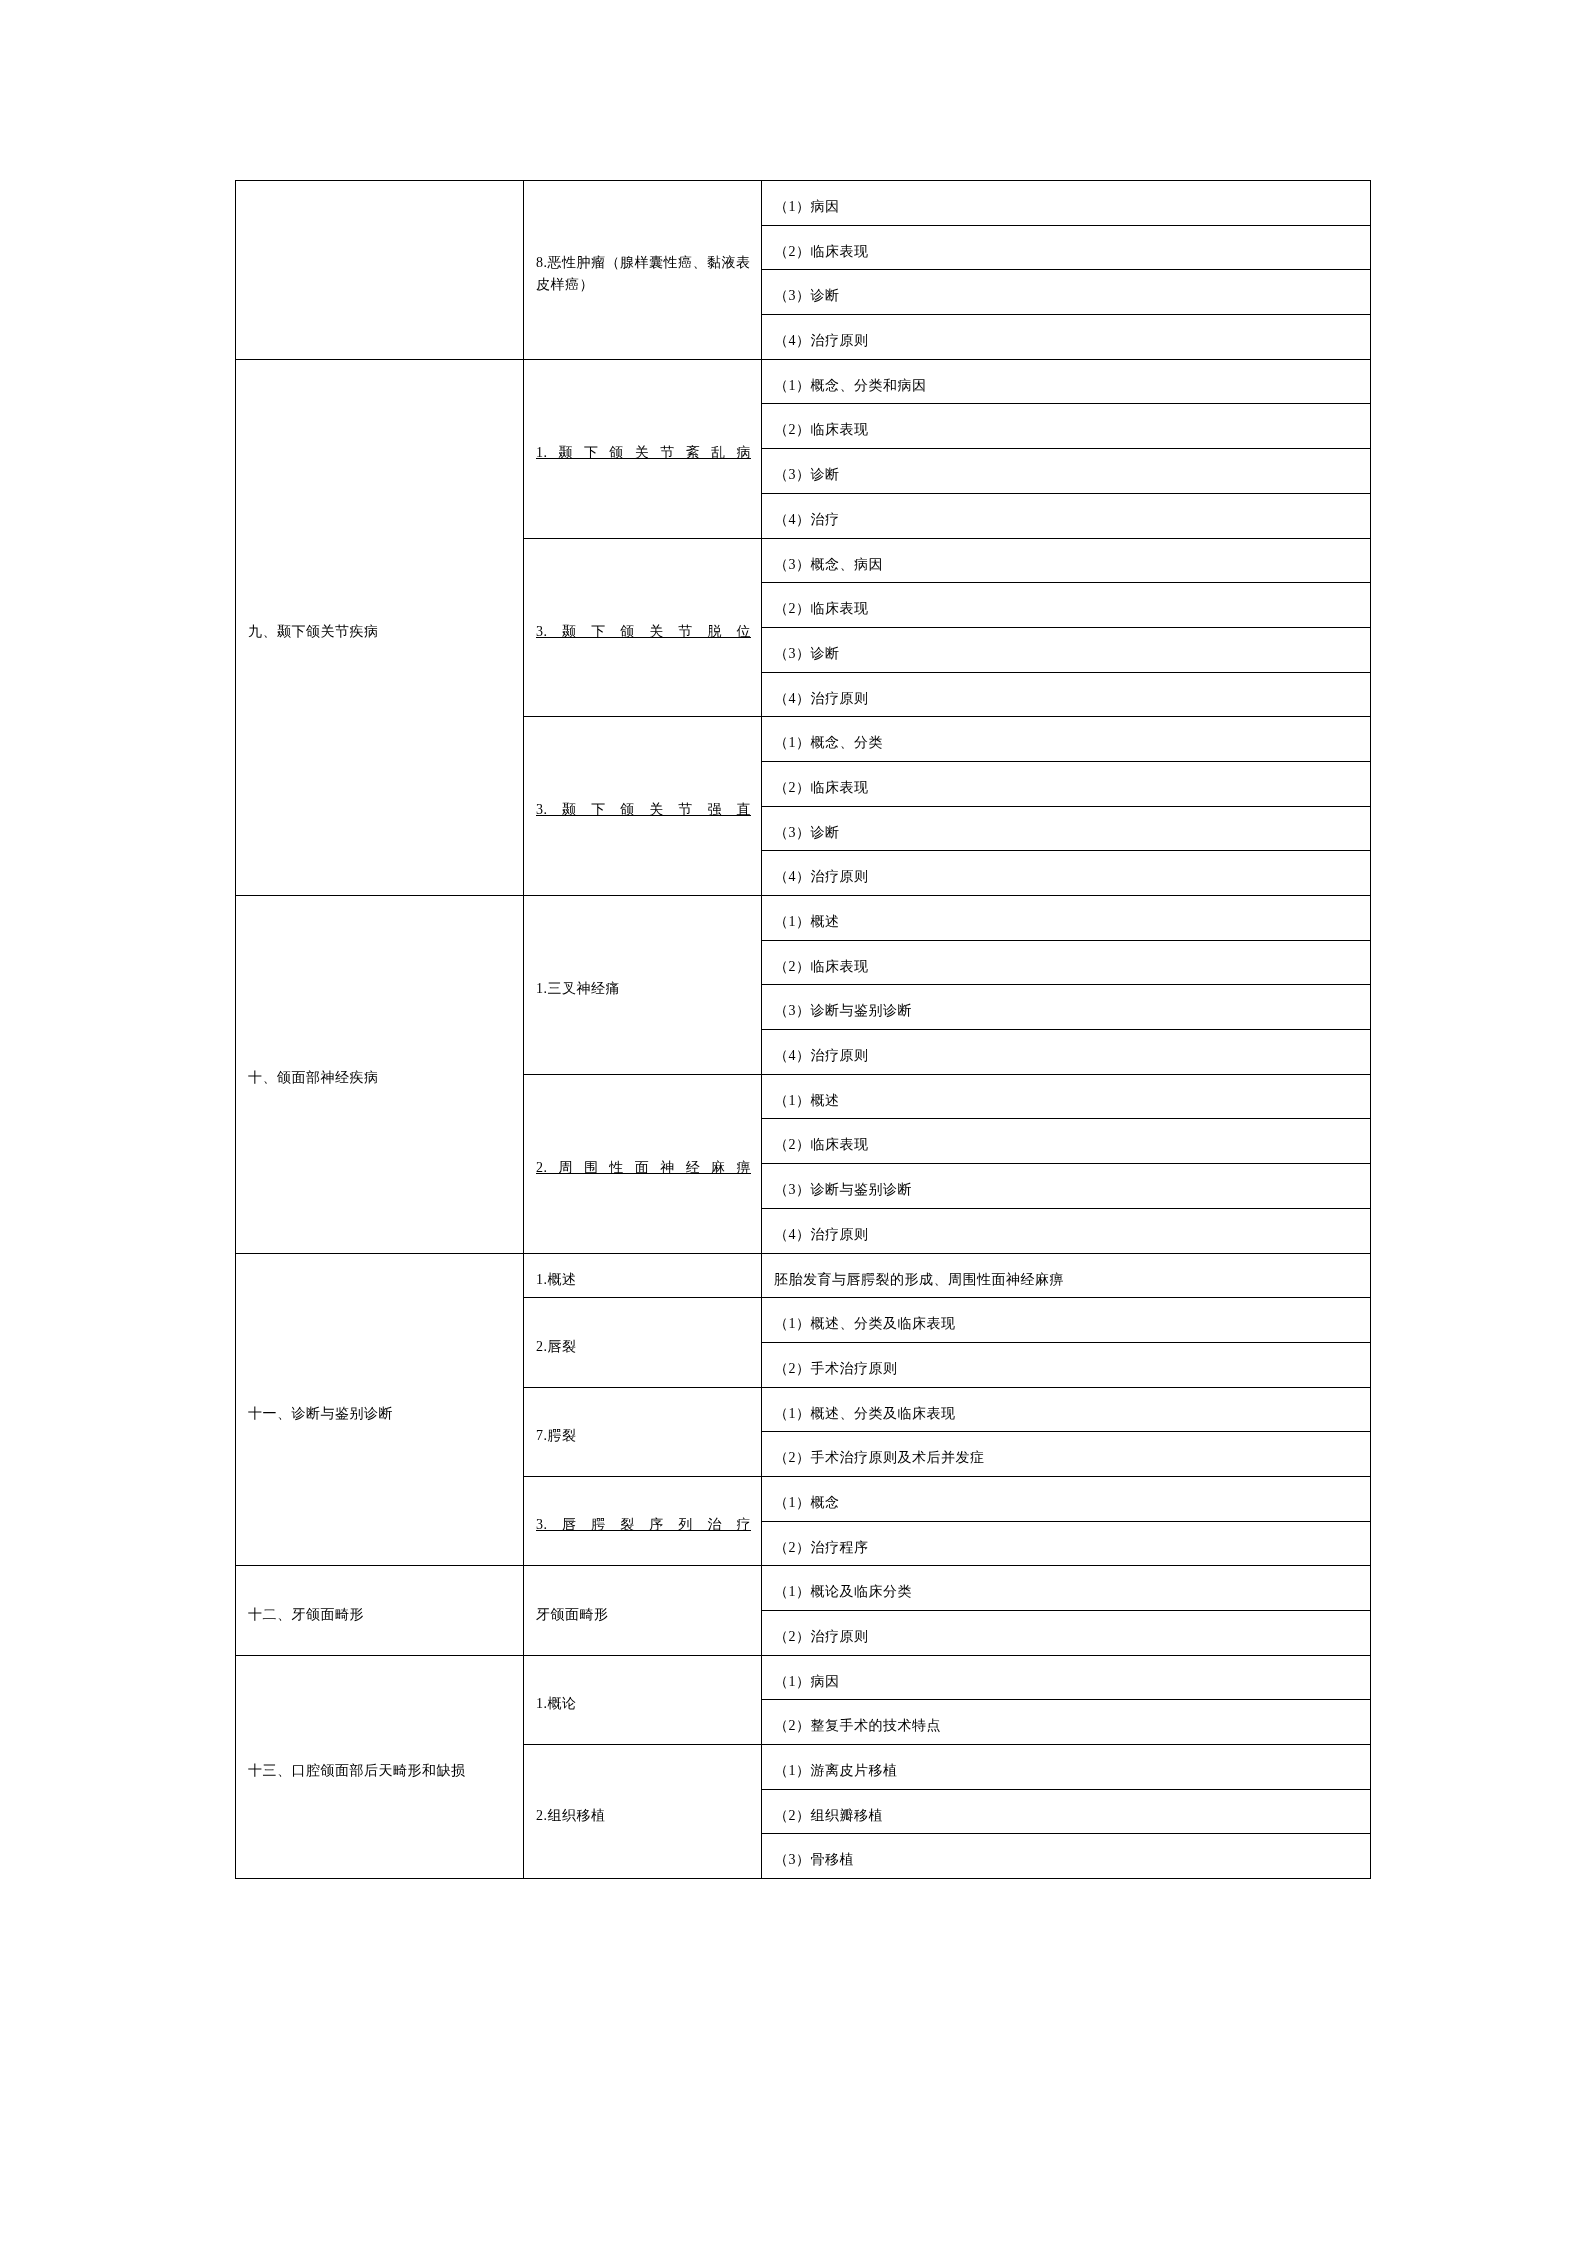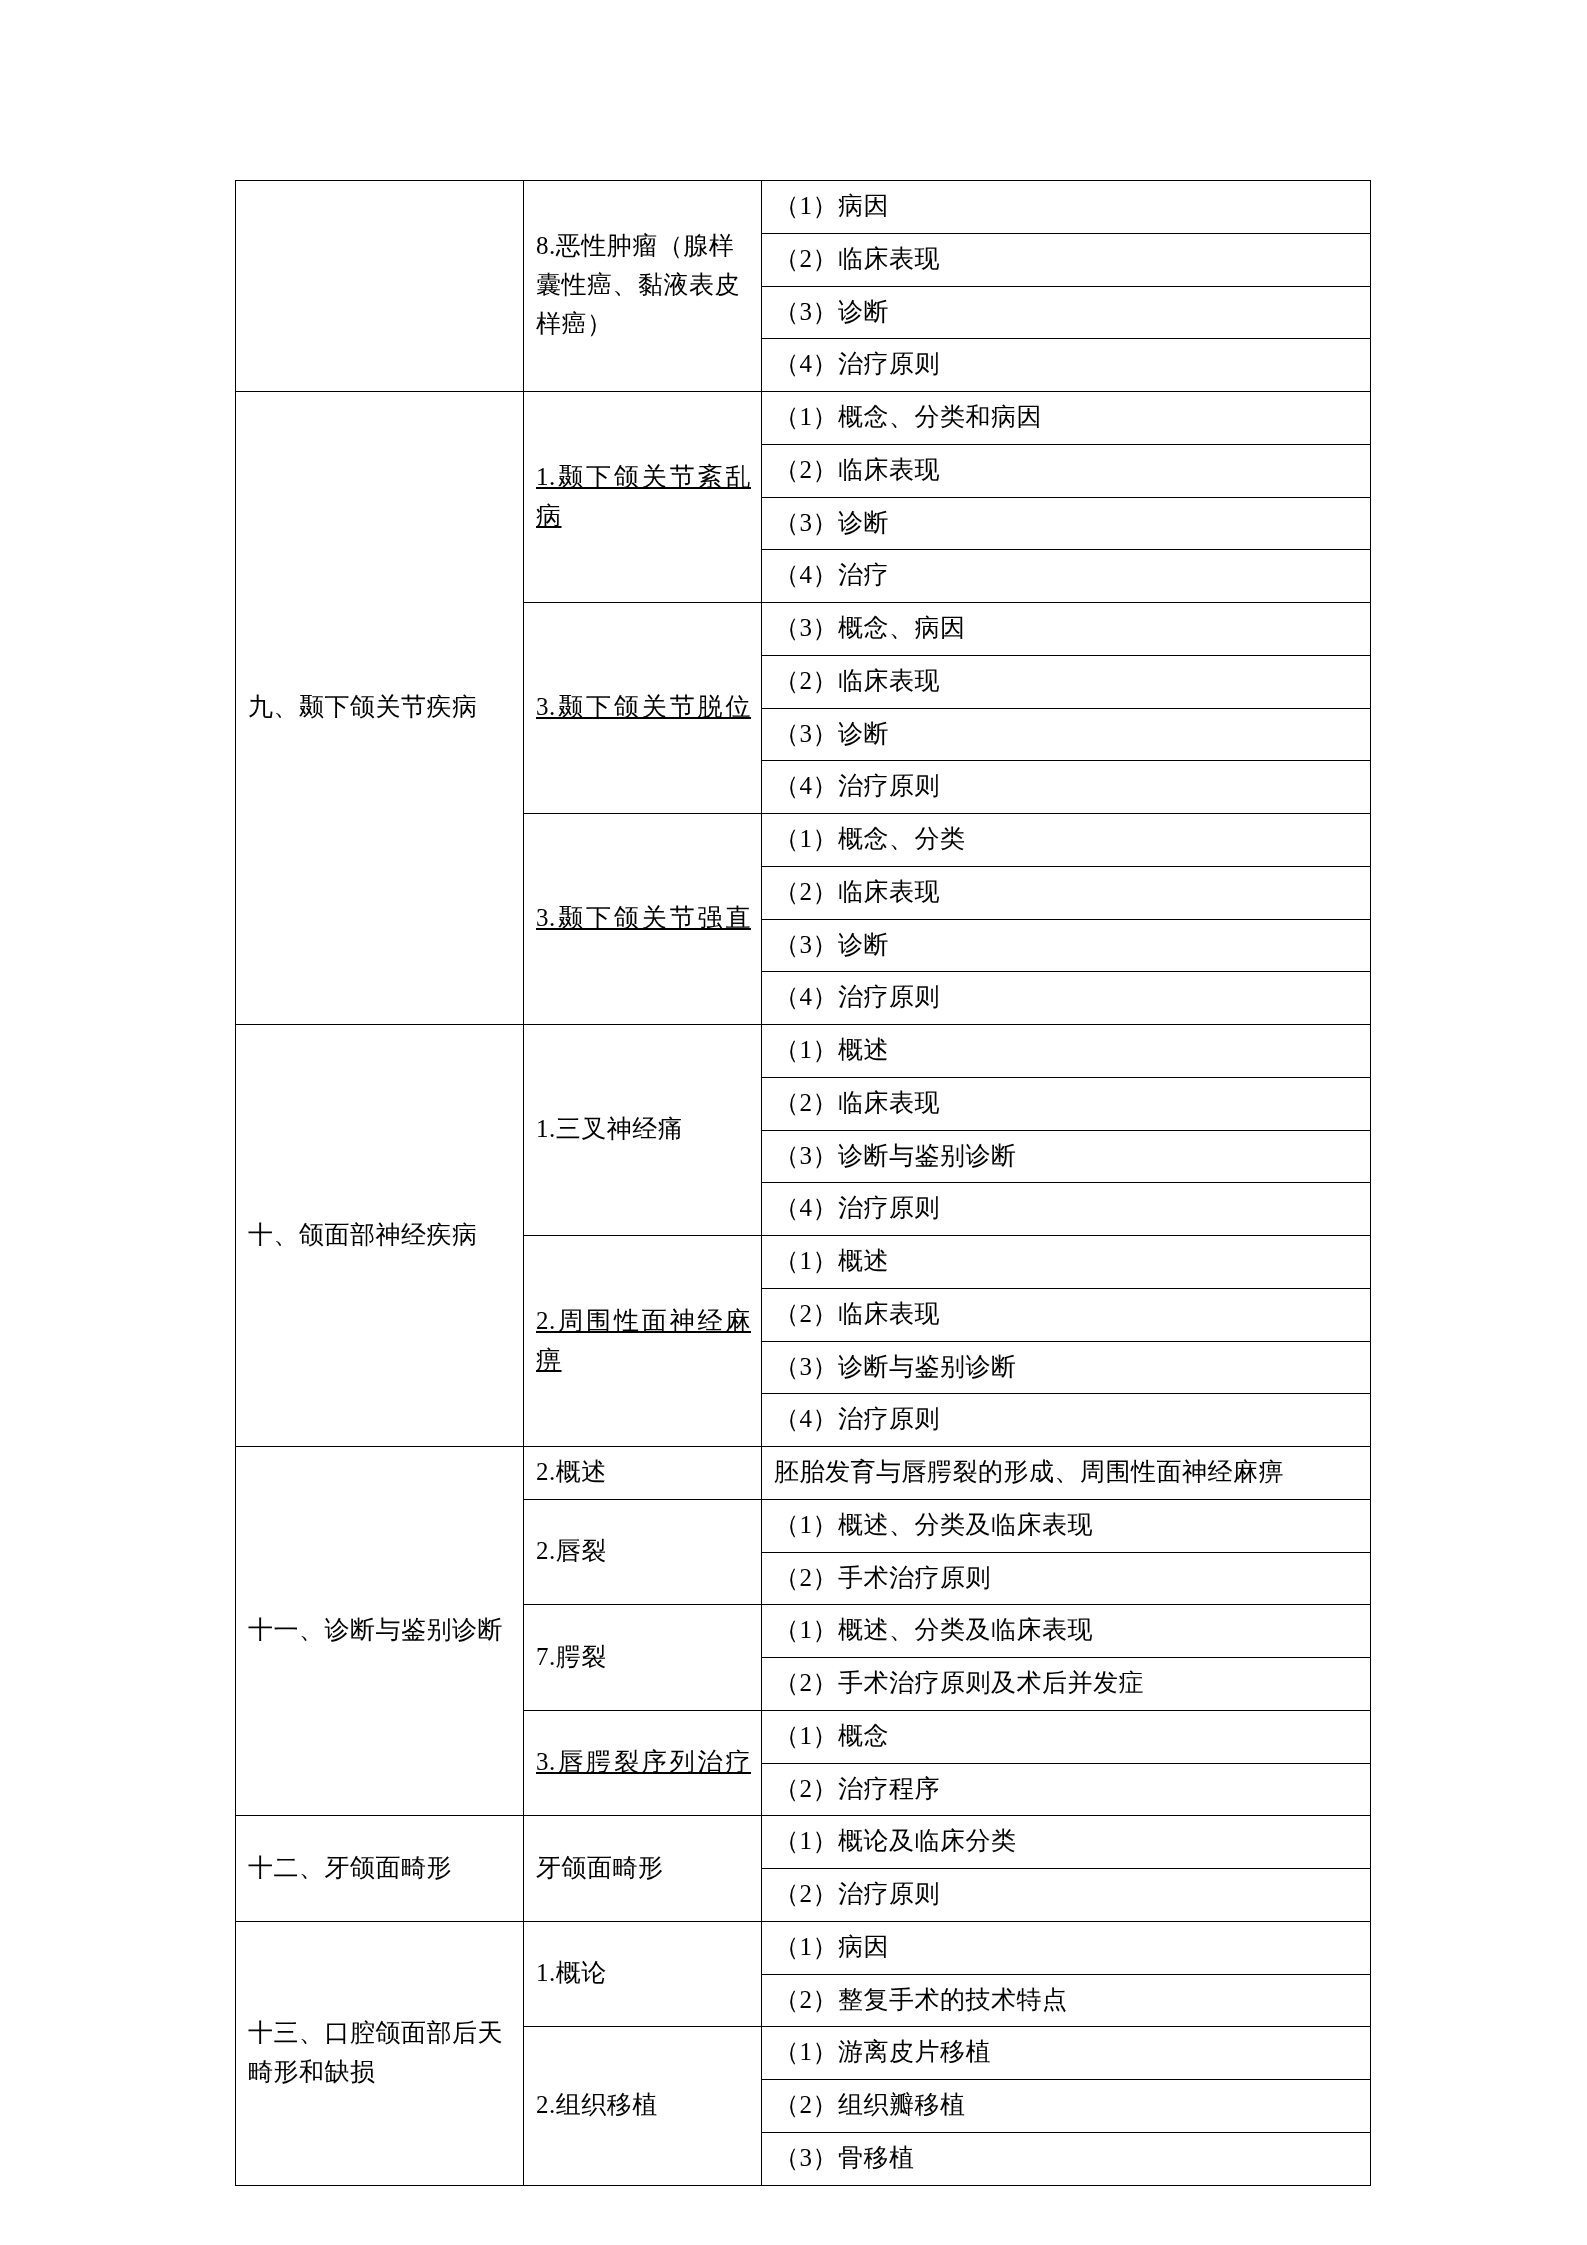--- a/index.html
+++ b/index.html
@@ -21,23 +21,23 @@
     padding: 180px 220px 0 235px;
   }
   table.syllabus {
     border-collapse: collapse;
     width: 1135px;
     table-layout: fixed;
   }
   table.syllabus td {
     border: 1.5px solid #000000;
     vertical-align: middle;
-    font-size: 25px;
+    font-size: 14px;
     line-height: 1.55;
-    padding: 6px 10px 7px 12px;
+    padding: 15px 10px 7px 12px;
     box-sizing: border-box;
   }
   td.col-a {
     width: 288px;
     letter-spacing: 0.5px;
   }
   td.col-b {
     width: 238px;
     letter-spacing: 0.5px;
   }
@@ -213,21 +213,21 @@
         <td class="col-c row-h">
           <span class="cell-text">（4）治疗原则</span>
         </td>
       </tr>
 
       <tr>
         <td class="col-a" rowspan="7">
           <span class="cell-text">十一、诊断与鉴别诊断</span>
         </td>
         <td class="col-b">
-          <span class="cell-text">2.概述</span>
+          <span class="cell-text">1.概述</span>
         </td>
         <td class="col-c">
           <span class="cell-text">胚胎发育与唇腭裂的形成、周围性面神经麻痹</span>
         </td>
       </tr>
       <tr>
         <td class="col-b" rowspan="2">
           <span class="cell-text">2.唇裂</span>
         </td>
         <td class="col-c row-h">

